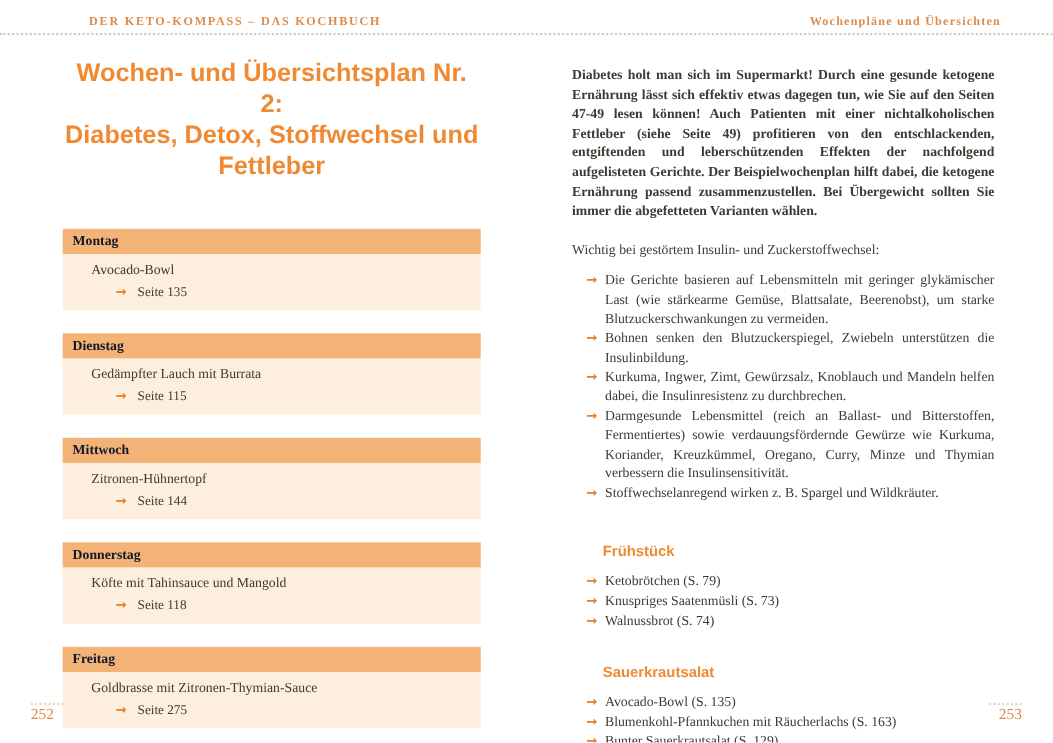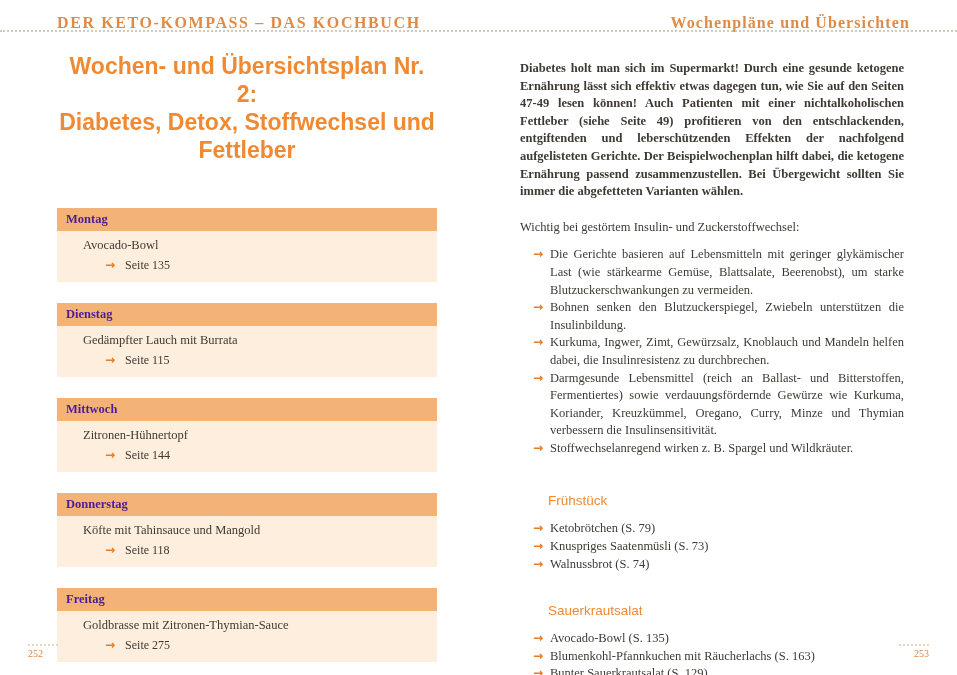--- a/index.html
+++ b/index.html
@@ -7,42 +7,42 @@
     width:957px;height:675px;overflow:hidden;position:relative;
     background:#ffffff;
     font-family:"Liberation Serif","DejaVu Serif",serif;
     color:#3e3a33;
   }
   .spread{position:absolute;inset:0;}
 
   
   .running-head{
     position:absolute;top:14px;
-    font-size:16px;font-weight:bold;letter-spacing:1.6px;
-    color:#dd8b49;white-space:nowrap;
+    font-size:11px;font-weight:bold;letter-spacing:1.6px;
+    color:#dd8b49;white-space:nowrap;margin-left:24px;
   }
   .running-head.left{left:57px;}
   .running-head.right{right:47px;letter-spacing:1.1px;}
   .top-rule{
     position:absolute;top:30px;left:0;width:957px;height:0;
     border-top:2px dotted #d4cabc;
   }
 
   
   .left-col{position:absolute;left:57px;top:52px;width:380px;}
   .plan-title{
     text-align:center;
     font-family:"Liberation Sans","DejaVu Sans",sans-serif;
     font-weight:bold;font-size:23px;line-height:28px;
     color:#ef8a33;margin:0 0 44px 0;
   }
   .day-block{margin-bottom:21px;}
   .day-bar{
     background:#f3b377;height:23px;line-height:23px;
-    padding:0 9px;font-size:12.5px;font-weight:bold;color:#4c1d95;
+    padding:0 9px;font-size:12.5px;font-weight:bold;color:#0f172a;
   }
   .day-body{
     background:#fdeede;padding:7px 9px 9px 26px;
   }
   .dish{font-size:12.5px;color:#3e3a33;line-height:15px;}
   .ref-line{margin-top:5px;padding-left:22px;font-size:12px;}
   .arrow{
     color:#e87d26;font-weight:bold;
     font-family:"DejaVu Sans",sans-serif;font-size:12px;
   }
@@ -60,30 +60,30 @@
     list-style:none;margin:10px 0 0 0;padding:0;
   }
   ul.arrow-list li{
     position:relative;padding-left:30px;
     font-size:12.5px;line-height:17.6px;
   }
   ul.arrow-list.justify li{text-align:justify;}
   ul.arrow-list li .arrow{position:absolute;left:13px;top:0;}
   .section-heading{
     font-family:"Liberation Sans","DejaVu Sans",sans-serif;
-    font-weight:normal;font-size:13.5px;color:#ef8a33;
+    font-weight:bold;font-size:13.5px;color:#ef8a33;
     margin:30px 0 0 0;
     padding-left:28px;
   }
   .section-heading.first{margin-top:36px;}
   ul.arrow-list.plain{margin-top:12px;}
 
   
   .folio{
-    position:absolute;bottom:16px;font-size:10px;color:#e08743;
+    position:absolute;bottom:16px;font-size:14px;color:#e08743;
   }
   .folio .folio-rule{
     width:30px;border-top:2px dotted #e8d6c2;margin-bottom:2px;
   }
   .folio.left{left:28px;}
   .folio.right{right:28px;text-align:right;}
   .folio.right .folio-rule{margin-left:auto;}
 </style>
 </head>
 <body>

